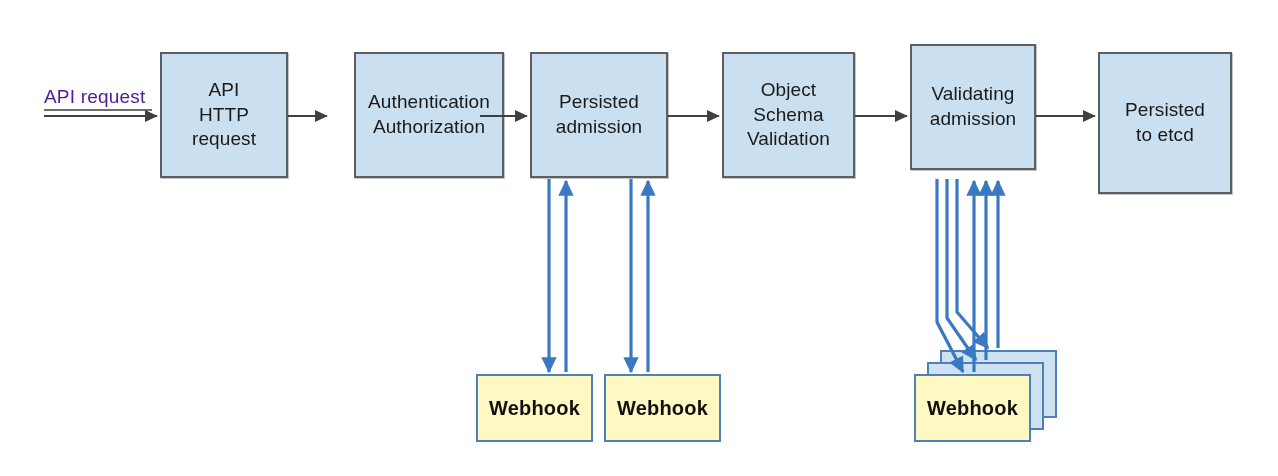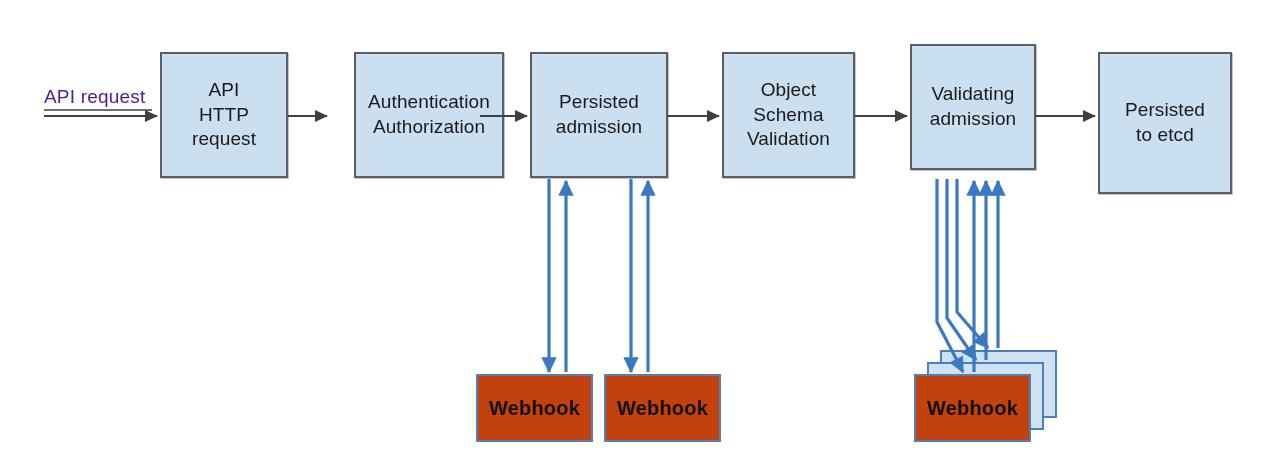--- a/index.html
+++ b/index.html
@@ -26,21 +26,21 @@
     line-height:1.30;
     letter-spacing:.1px;
     white-space:pre-line;
     box-shadow:1px 1px 0 rgba(120,125,130,.45);
   }
 
   
   .webhook{
     position:absolute;
     box-sizing:border-box;
-    background:#c2410c;
+    background:#fef9c3;
     border:2px solid #4e7fb8;
     display:flex;
     align-items:center;
     justify-content:center;
     color:#111111;
     font-size:20px;
     font-weight:bold;
     letter-spacing:.2px;
   }
   .webhook.ghost{background:#cfe2f2;}

